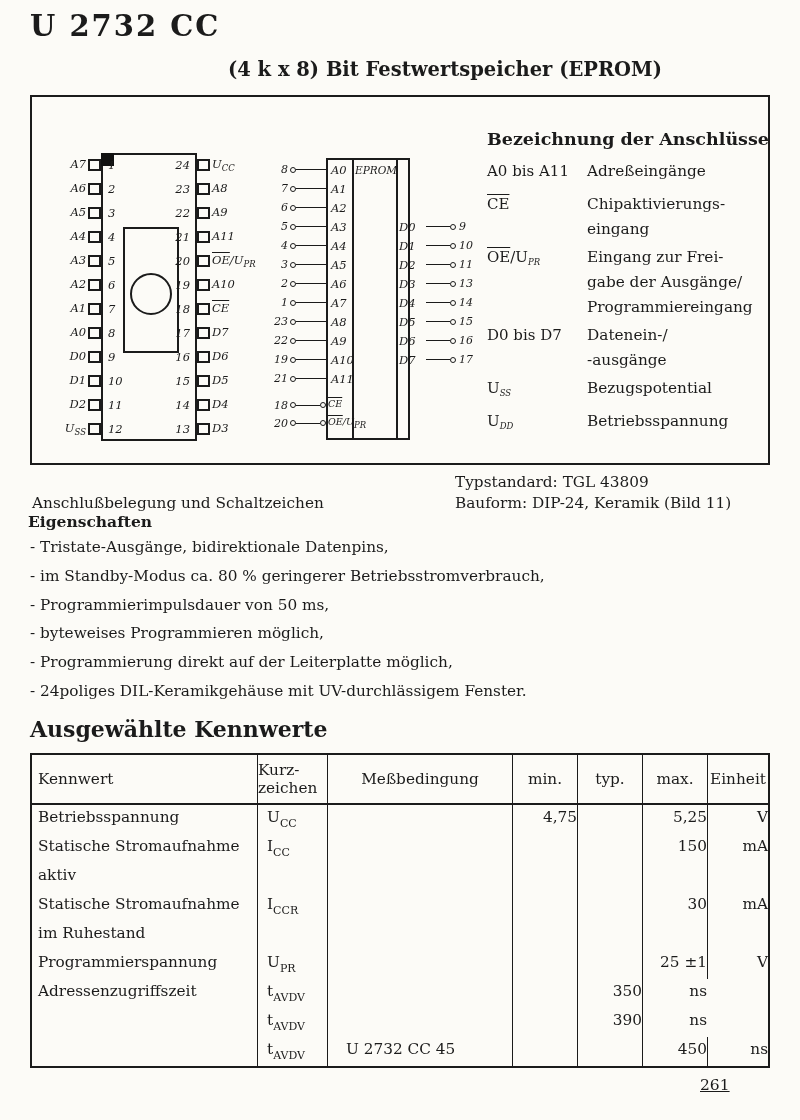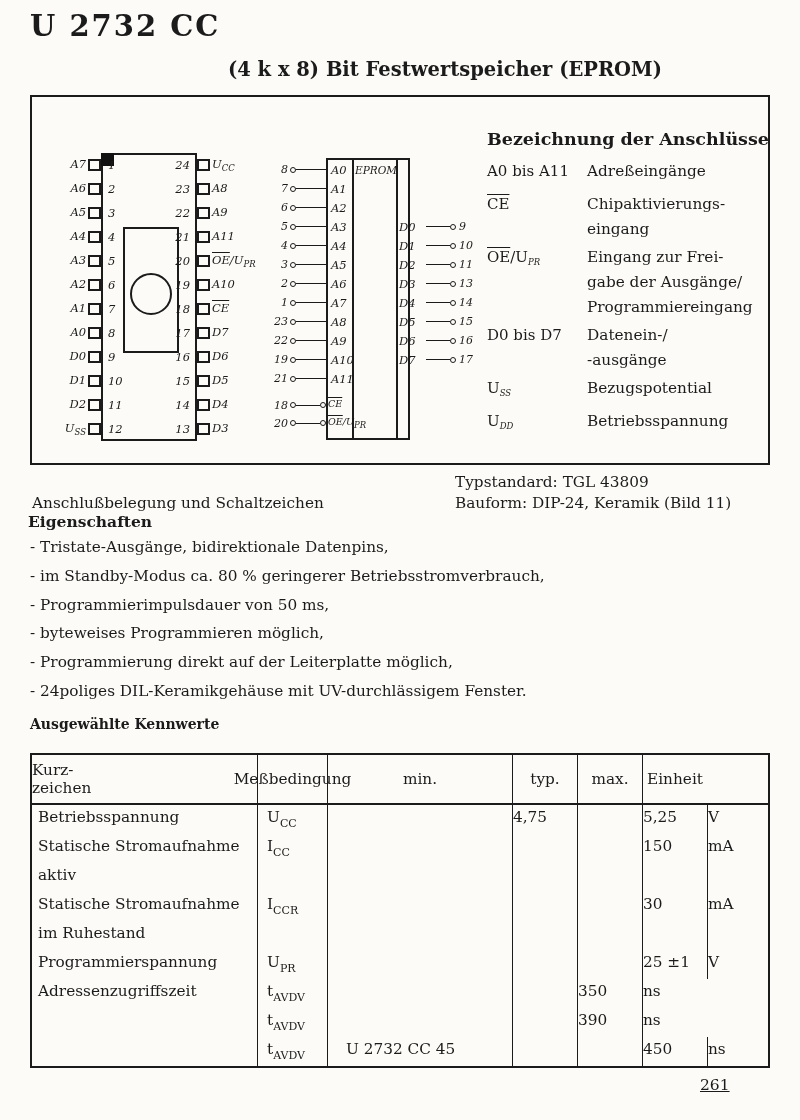--- a/index.html
+++ b/index.html
@@ -65,37 +65,37 @@
   
   .cap-left  { left:32px;  top:494px; font-size:15.3px; }
   .cap-right { left:455px; top:472px; font-size:15.3px; line-height:21px; }
 
   
   .feat-head { left:28px; top:512px; font-size:15.5px; font-weight:bold; }
   .feat-list { left:30px; top:538px; width:720px; }
   .feat { height:28.8px; font-size:15.3px; }
 
   
-  .ken-head { left:30px; top:716px; font-size:14px; font-weight:bold; }
+  .ken-head { left:30px; top:716px; font-size:22px; font-weight:bold; }
   .tbl { left:30px; top:753px; width:740px; border:2px solid #1b1b1b; font-size:15.3px; }
   .tr { display:grid; grid-template-columns:225px 70px 185px 65px 65px 65px 1fr; }
   .tr > div { border-left:1.5px solid #1b1b1b; }
   .tr > div:first-child { border-left:none; }
   .thead { height:50px; border-bottom:2px solid #1b1b1b; }
   .thead > div { display:flex; align-items:center; white-space:pre-line; line-height:18px; }
   .th-name { padding-left:6px; }
   .th-kurz { }
   .th-cond, .th-min, .th-typ, .th-max, .th-unit { justify-content:center; }
   .tbody .tr { height:29px; }
   .tbody .tr > div { padding-top:3px; }
   .c-name { padding-left:6px; }
   .c-sym  { padding-left:9px; }
   .c-sym .sb { font-size:11px; vertical-align:-5px; font-style:normal; }
   .c-cond { padding-left:18px; }
-  .c-min, .c-max, .c-unit { text-align:left; }
+  .c-min, .c-max, .c-unit { text-align:right; }
   .pageno { left:700px; top:1076px; width:70px; text-align:left; font-size:15.5px;text-decoration:underline; }
 </style>
 </head>
 <body>
 
 <div class="page">
 
   <div class="abs partno">U 2732 CC</div>
   <div class="abs title2">(4 k x 8) Bit Festwertspeicher (EPROM)</div>
 
@@ -462,20 +462,21 @@
 
       <div class="feat">- Programmierung direkt auf der Leiterplatte möglich,</div>
 
       <div class="feat">- 24poliges DIL-Keramikgehäuse mit UV-durchlässigem Fenster.</div>
     </div>
 
   <div class="abs ken-head">Ausgewählte Kennwerte</div>
 
   <div class="abs tbl">
     <div class="tr thead">
+      <div class="th-name">Kennwert</div>
       <div class="th-kurz">Kurz-
 zeichen</div>
       <div class="th-cond">Meßbedingung</div>
       <div class="th-min">min.</div>
       <div class="th-typ">typ.</div>
       <div class="th-max">max.</div>
       <div class="th-unit">Einheit</div>
     </div>
     <div class="tbody">
 

